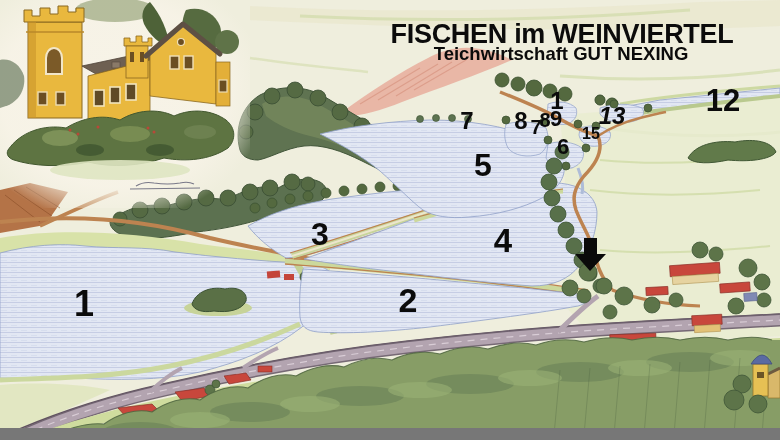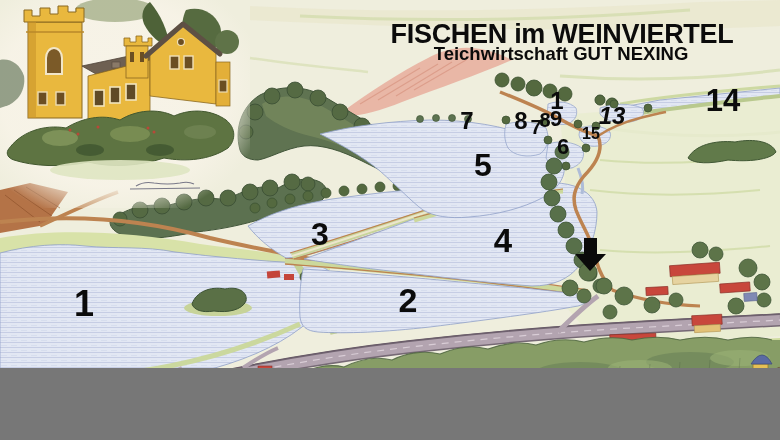--- a/index.html
+++ b/index.html
@@ -1,17 +1,17 @@
 <!DOCTYPE html>
 <html><head>
 <meta charset="utf-8">
 <style>
   html,body{margin:0;padding:0;background:#777;}
   .stage{
-    position:relative;width:780px;height:368px;overflow:hidden;
+    position:relative;width:780px;height:428px;overflow:hidden;
     background:#0369a1;font-family:"Liberation Sans",sans-serif;text-align:right;
   }
   .stage svg{position:absolute;left:0;top:0;}
   .txt{position:absolute;color:#0b0b0b;white-space:nowrap;line-height:1;}
   .title{font-weight:700;font-size:27px;letter-spacing:-0.3px;transform:translateX(-50%);}
   .subtitle{font-weight:700;font-size:18.5px;transform:translateX(-50%);}
   .oase{font-family:"Liberation Serif",serif;font-style:italic;font-size:21px;color:#171712;}
   .pnum{font-weight:700;transform:translate(-50%,-50%);}
 </style>
 </head>
@@ -391,16 +391,16 @@
 <div class="txt pnum" style="left:503px;top:240px;font-size:33px;">4</div>
 <div class="txt pnum" style="left:483px;top:165px;font-size:32px;">5</div>
 <div class="txt pnum" style="left:563px;top:147px;font-size:22px;">6</div>
 <div class="txt pnum" style="left:536px;top:127px;font-size:20px;">7</div>
 <div class="txt pnum" style="left:545px;top:120px;font-size:20px;">8</div>
 <div class="txt pnum" style="left:556px;top:119px;font-size:22px;">9</div>
 <div class="txt pnum" style="left:521px;top:121px;font-size:24px;">8</div>
 <div class="txt pnum" style="left:467px;top:121px;font-size:24px;">7</div>
 <div class="txt pnum" style="left:557px;top:101px;font-size:24px;">1</div>
 <div class="txt pnum" style="left:612px;top:116px;font-size:24px;font-style:italic;">13</div>
-<div class="txt pnum" style="left:723px;top:100px;font-size:31px;">14</div>
+<div class="txt pnum" style="left:723px;top:100px;font-size:31px;">12</div>
 <div class="txt pnum" style="left:591px;top:134px;font-size:16px;">15</div>
 
 </div>
 
 </body></html>

